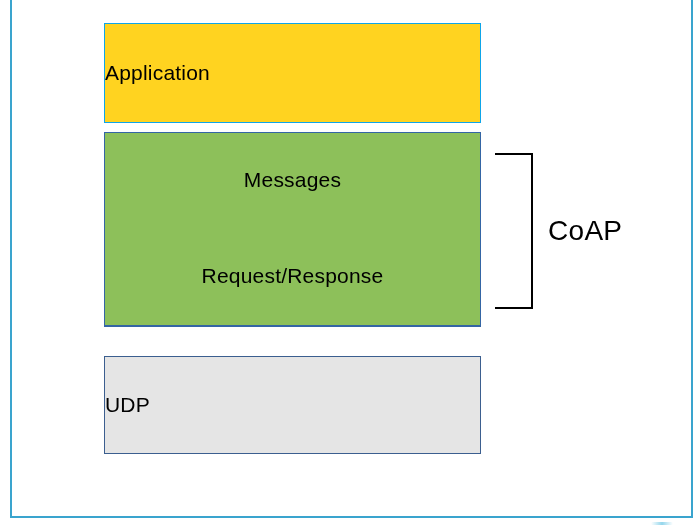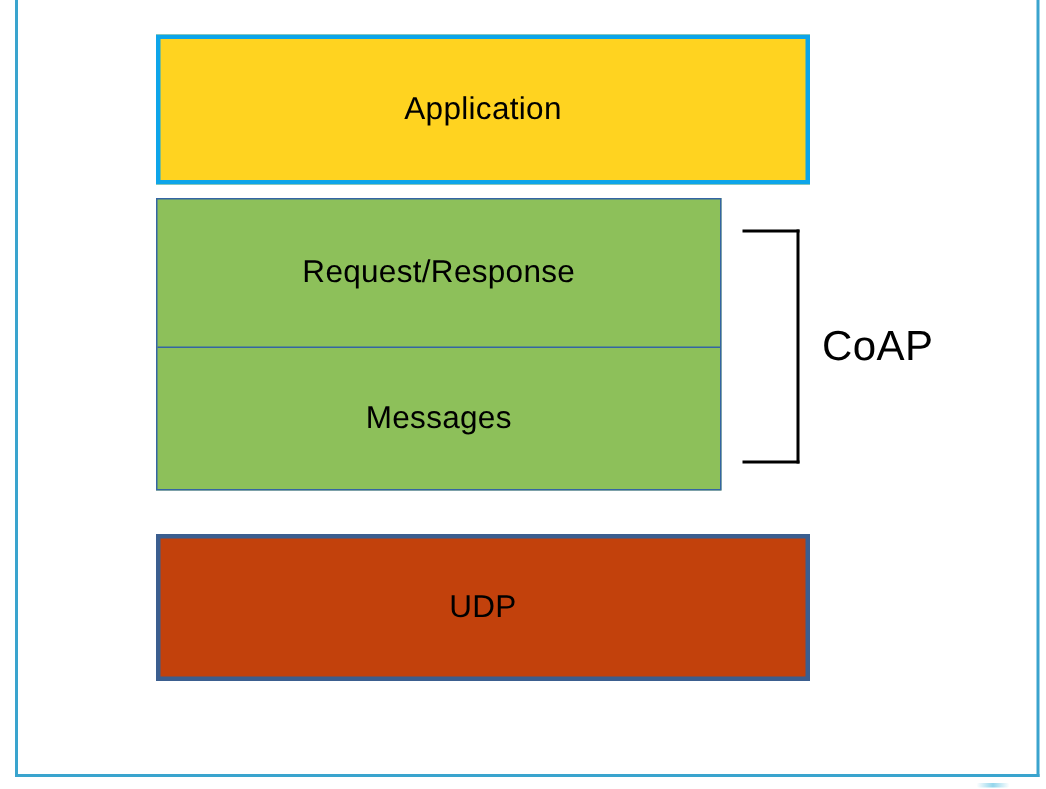--- a/index.html
+++ b/index.html
@@ -24,26 +24,25 @@
     width: 683px;
     height: 522px;
     border: 2px solid #3aa4ce;
     border-top: none;
     box-sizing: border-box;
     pointer-events: none;
   }
   .layer-box {
     position: absolute;
     left: 104px;
-    width: 436px;
+    width: 377px;
     box-sizing: border-box;
-    border: 3px solid #0ea5e9;
+    border: 1px solid #0ea5e9;
     display: flex;
     align-items: center;
-    justify-content: center;
     font-size: 21px;
     letter-spacing: 0.2px;
   }
   .box-application {
     top: 23px;
     height: 100px;
     background: #ffd320;
   }
   .coap-group {
     position: absolute;
@@ -62,21 +61,21 @@
     align-items: center;
     justify-content: center;
     font-size: 21px;
     letter-spacing: 0.2px;
   }
   .section-request { height: 98px; border-bottom: 1px solid #3465a4; }
   .section-messages { height: 95px; }
   .box-udp {
     top: 356px;
     height: 98px;
-    background: #c2410c;
+    background: #e5e5e5;
     border-color: #3b5e8f;
   }
   .coap-bracket {
     position: absolute;
     left: 495px;
     top: 153px;
     width: 38px;
     height: 156px;
     box-sizing: border-box;
     border-top: 2px solid #000000;
@@ -109,25 +108,25 @@
 
 <div class="canvas">
 
   <div class="page-frame"></div>
 
   <div class="layer-box box-application">
     <span>Application</span>
   </div>
 
   <div class="coap-group">
+    <div class="coap-section section-messages">
+      <span>Messages</span>
+    </div>
     <div class="coap-section section-request">
       <span>Request/Response</span>
-    </div>
-    <div class="coap-section section-messages">
-      <span>Messages</span>
     </div>
   </div>
 
   <div class="layer-box box-udp">
     <span>UDP</span>
   </div>
 
   <div class="coap-bracket"></div>
 
   <div class="coap-label">CoAP</div>

